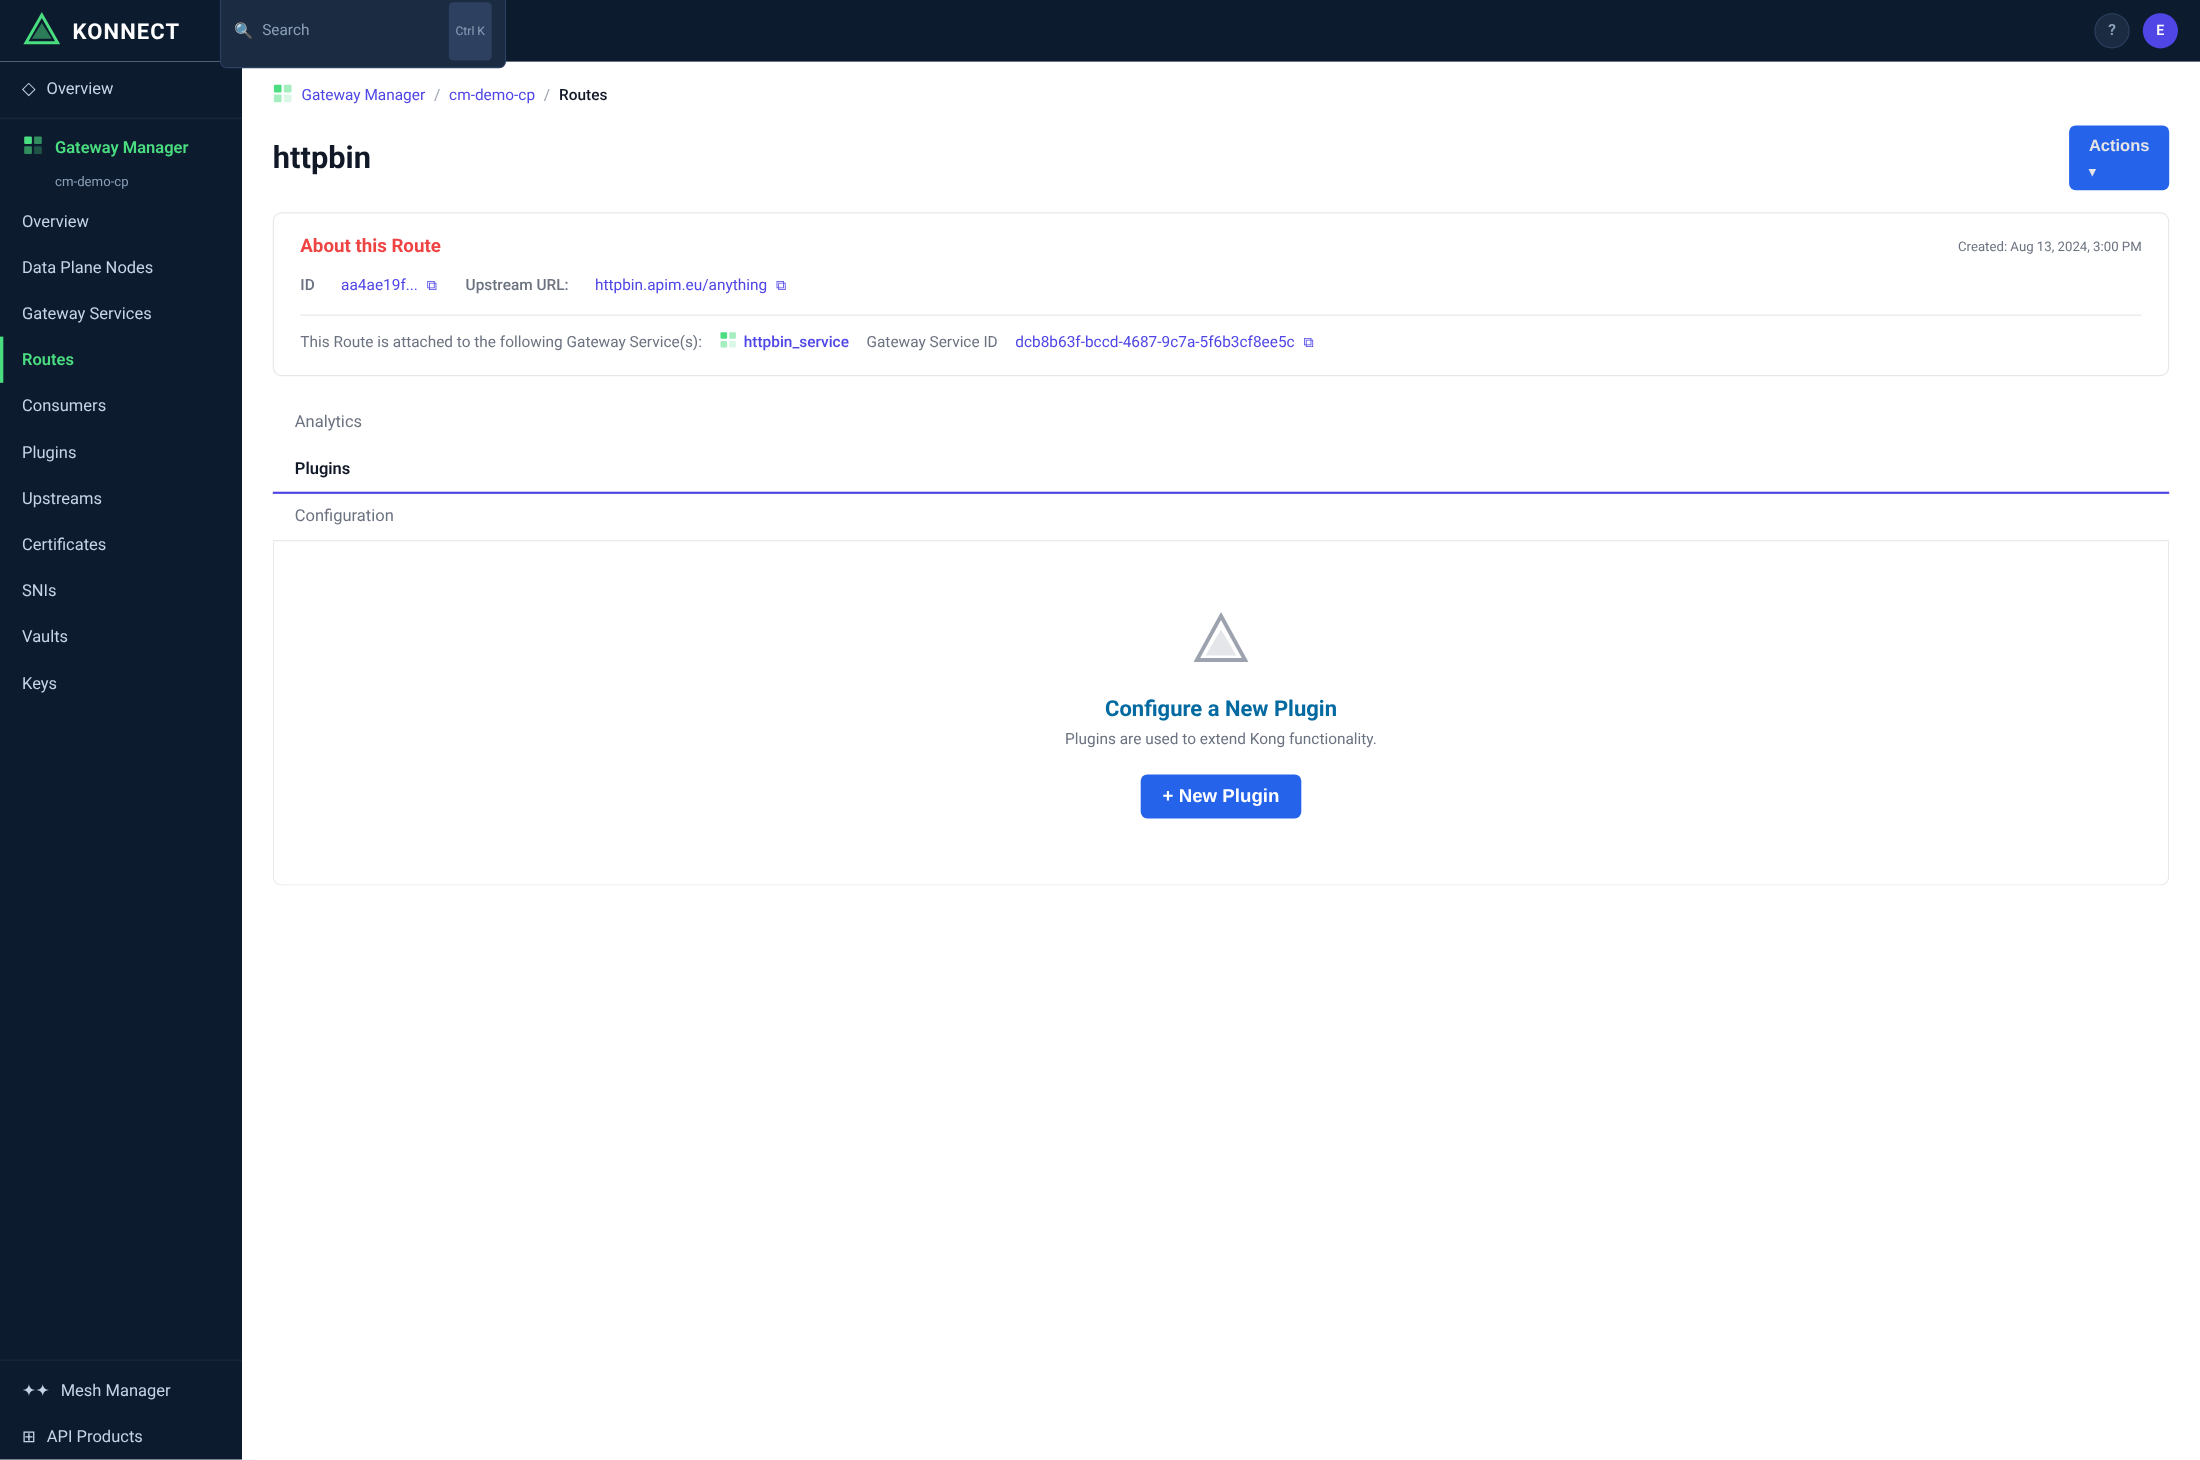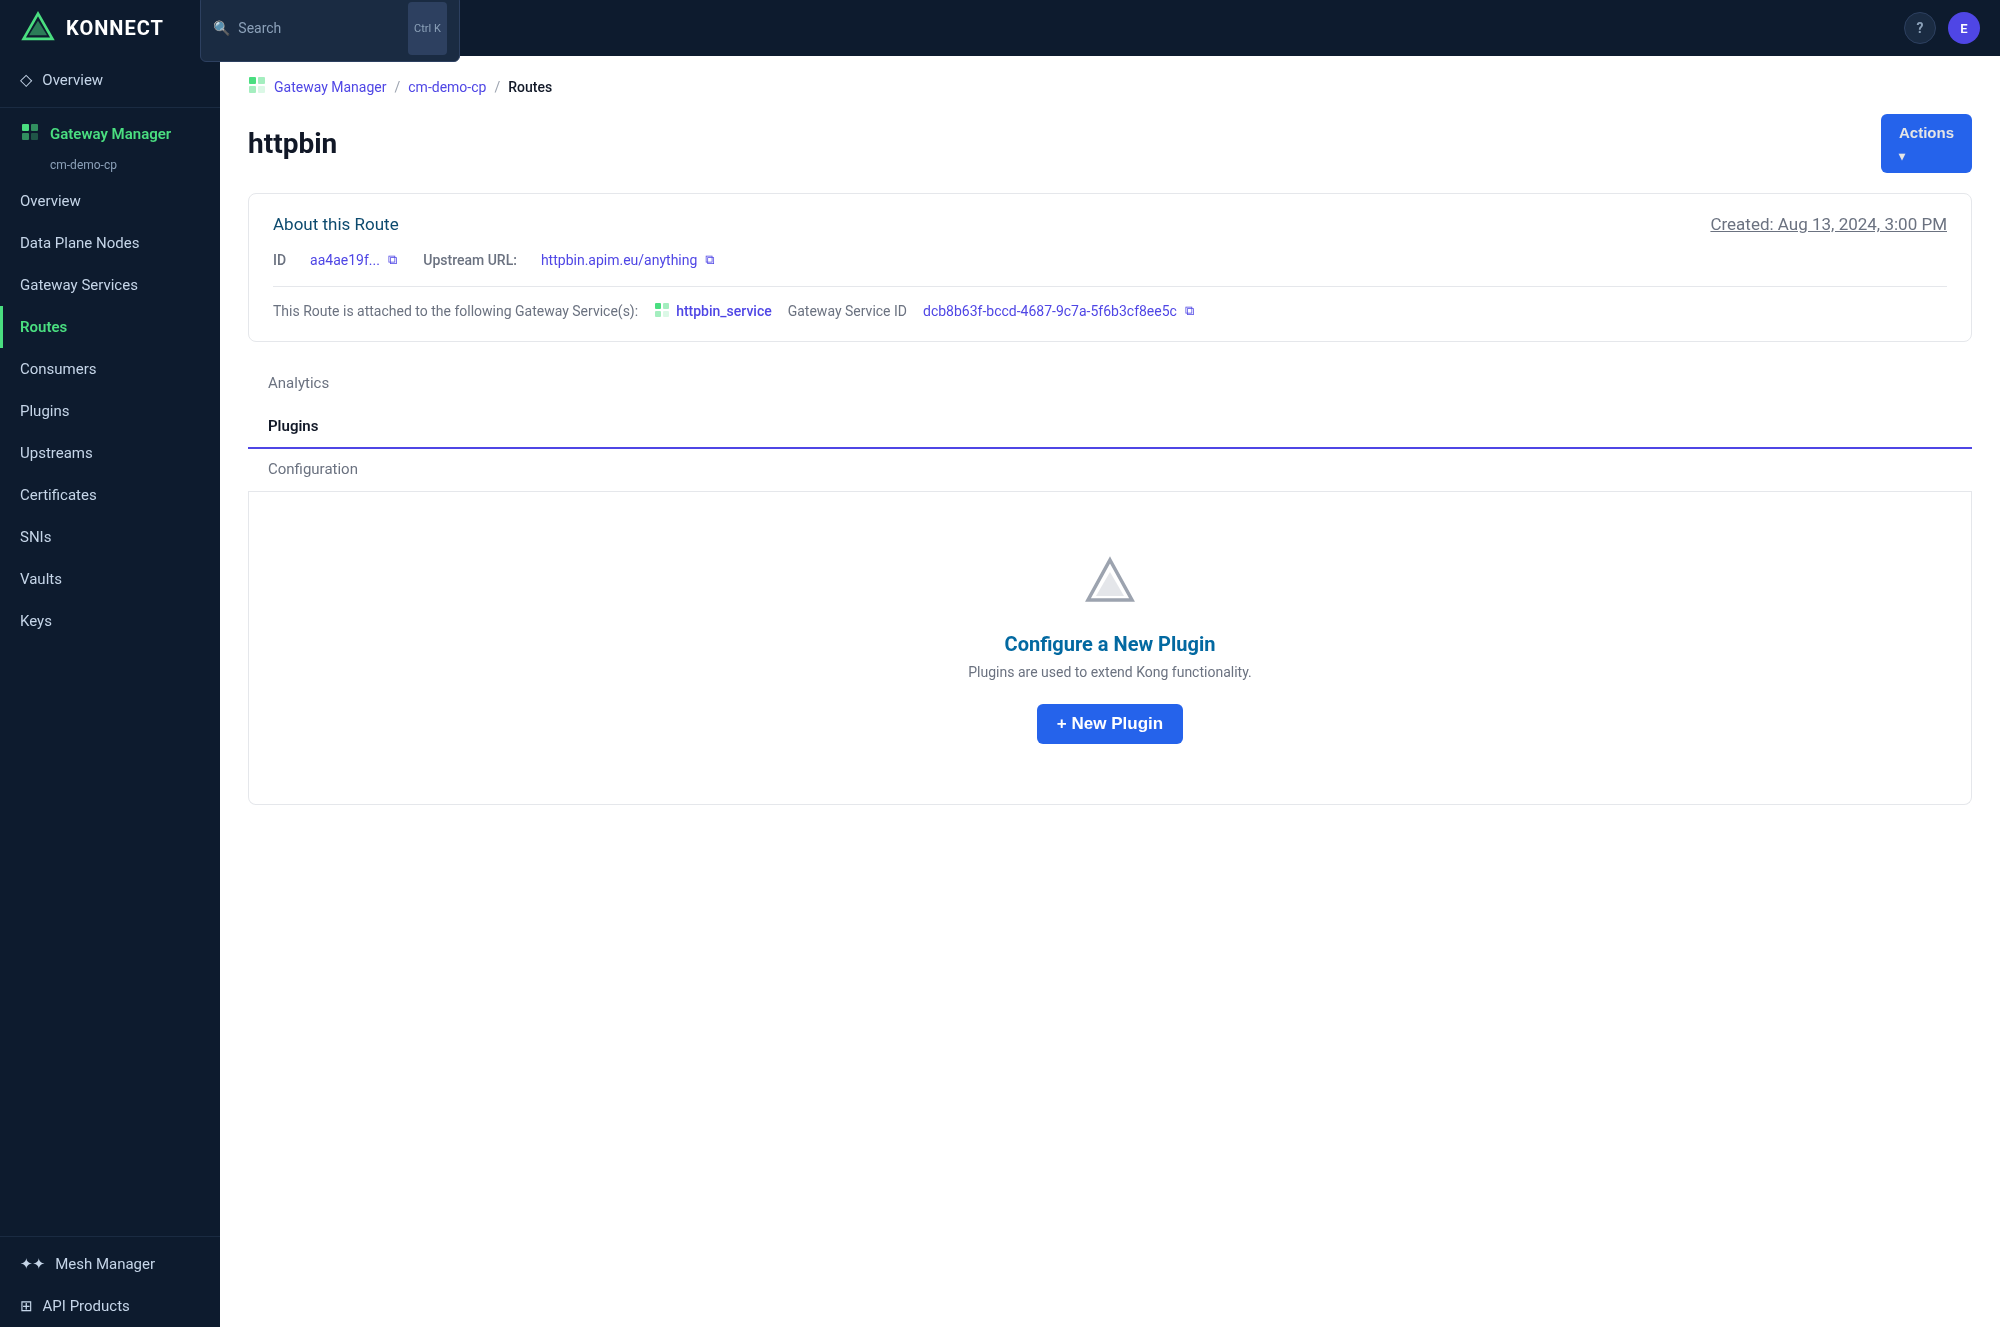--- a/index.html
+++ b/index.html
@@ -191,27 +191,26 @@
       padding: 20px 24px;
     }
     .info-card-header {
       display: flex;
       align-items: center;
       justify-content: space-between;
       margin-bottom: 16px;
     }
     .info-card-title {
       font-size: 17px;
-      font-weight: 400;
-      color: #0c4a6e;
+      font-weight: 700;
+      color: #ef4444;
     }
     .created-at {
-      font-size: 17px;
+      font-size: 12px;
       color: #6b7280;
-      text-decoration: underline;
     }
     .info-row {
       display: flex;
       align-items: center;
       gap: 24px;
       padding-bottom: 16px;
       border-bottom: 1px solid #e5e7eb;
     }
     .info-label {
       font-size: 14px;

